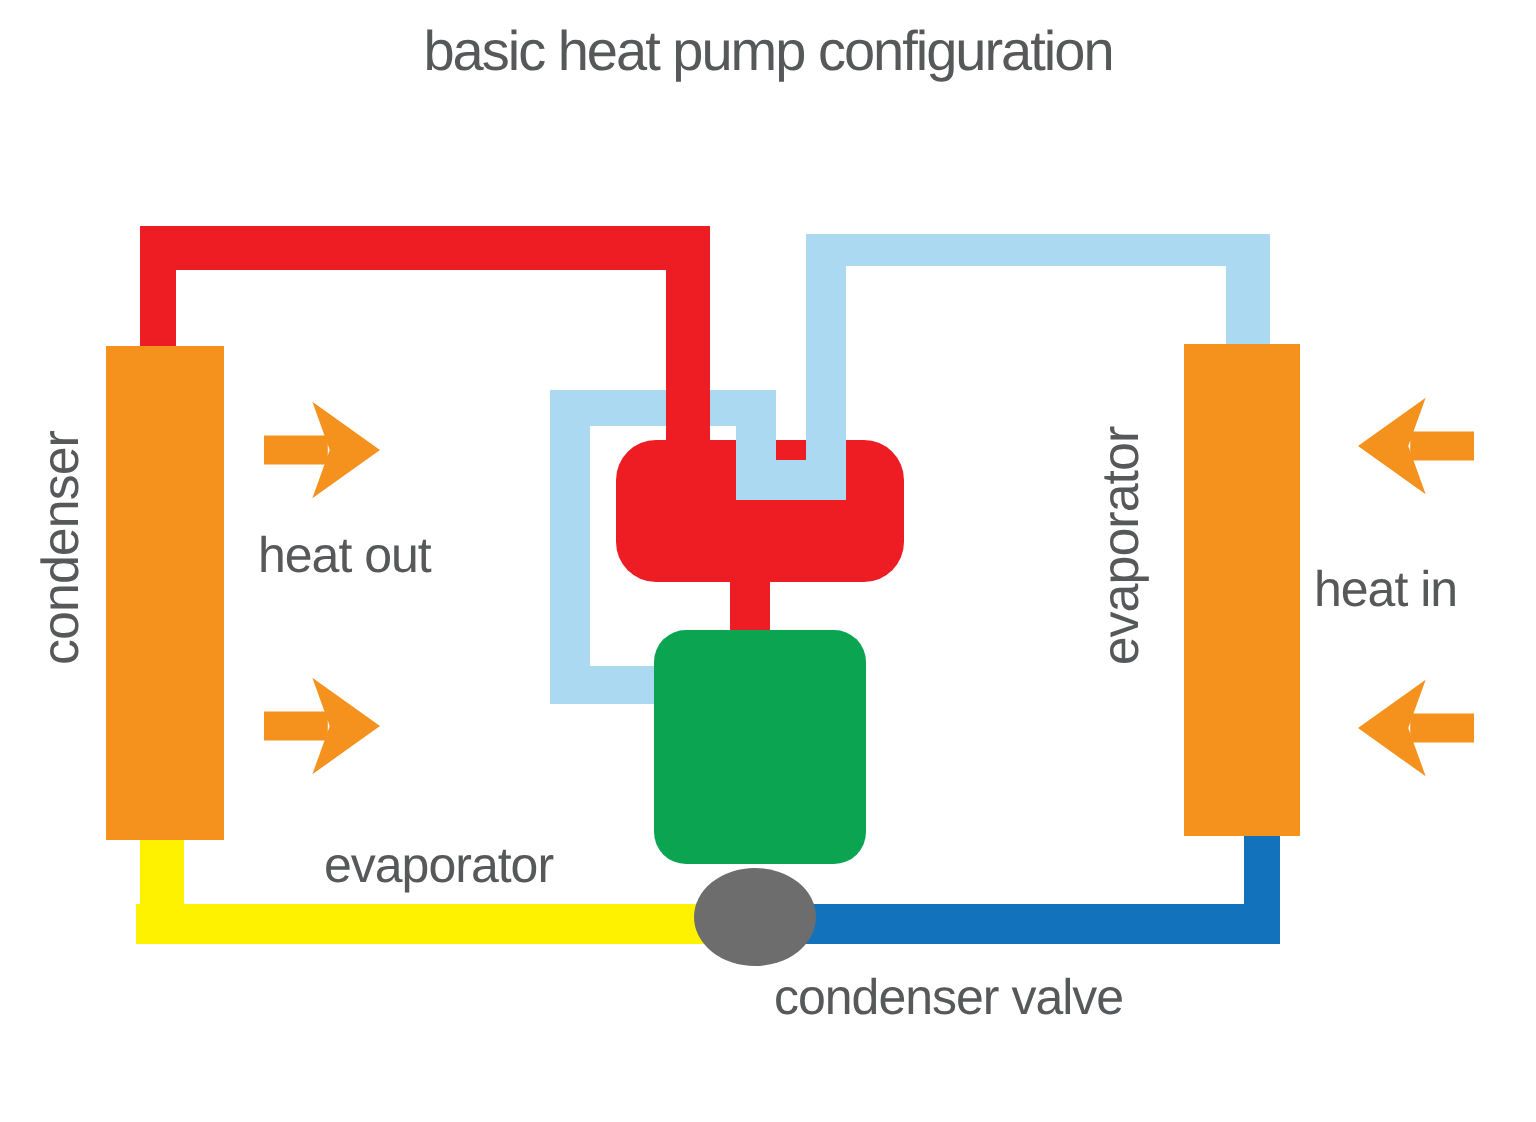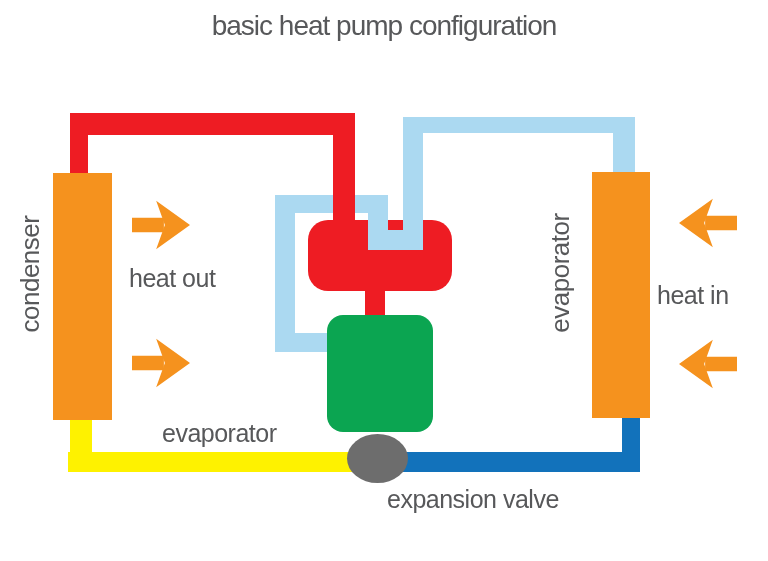--- a/index.html
+++ b/index.html
@@ -87,15 +87,15 @@
   <svg class="arrow flip" style="left:679px;top:335px;" viewBox="0 0 60 58">
     <rect x="0" y="21.5" width="33" height="15"></rect>
       <polygon points="25,4 60,29 25,54 34,29"></polygon>
   </svg>
 
   <div class="vlabel" style="left:-70px;top:260px;">condenser</div>
   <div class="vlabel" style="left:460px;top:259px;">evaporator</div>
   <div class="lbl" style="left:129px;top:264px;">heat out</div>
   <div class="lbl" style="left:657px;top:281px;">heat in</div>
   <div class="lbl" style="left:162px;top:419px;">evaporator</div>
-  <div class="lbl" style="left:387px;top:485px;">expansion valve</div>
+  <div class="lbl" style="left:387px;top:485px;">condenser valve</div>
 
 </div>
 
 </body></html>

